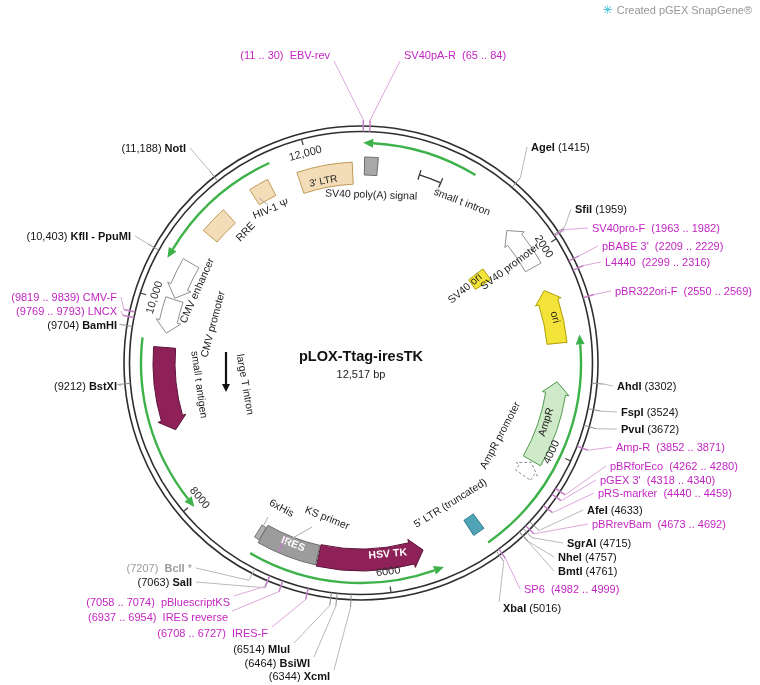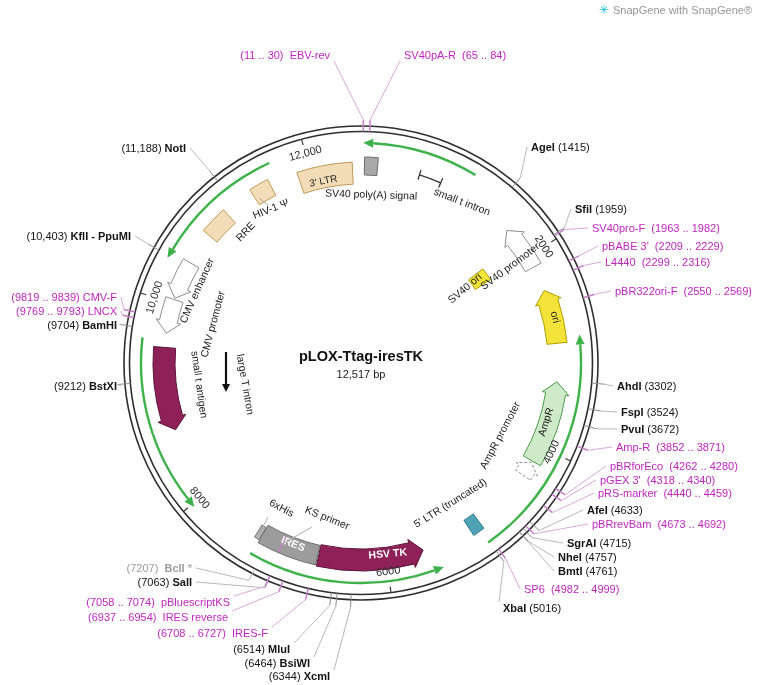--- a/index.html
+++ b/index.html
@@ -11,21 +11,21 @@
   .ring{fill:none;stroke:#2E2E2E;stroke-width:1.6;}
   .map-title{font-size:14.5px;font-weight:bold;text-anchor:middle;fill:#111;}
   .map-subtitle{font-size:11px;text-anchor:middle;fill:#222;}
 </style>
 </head>
 <body>
 
 <div class="stage">
   <div class="watermark">
     <span class="wm-icon">✳</span>
-    <span>SnapGene with SnapGene®</span>
+    <span>Created pGEX SnapGene®</span>
   </div>
   <svg id="map-svg" width="760" height="685" viewBox="0 0 760 685">
     <g id="layer-ring">
       <circle class="ring" cx="361" cy="363" r="237"></circle>
       <circle class="ring" cx="361" cy="363" r="231.5"></circle>
     </g>
     <g id="layer-green">
         <g>
           <path d="M172.7,249.3 A220,220 0 0 1 269.3,163" fill="none" stroke="#3DB24A" stroke-width="2.4"></path>
           <path d="M167.5,257.8 L168.8,246.9 L176.5,251.6 Z" fill="#3DB24A"></path>

